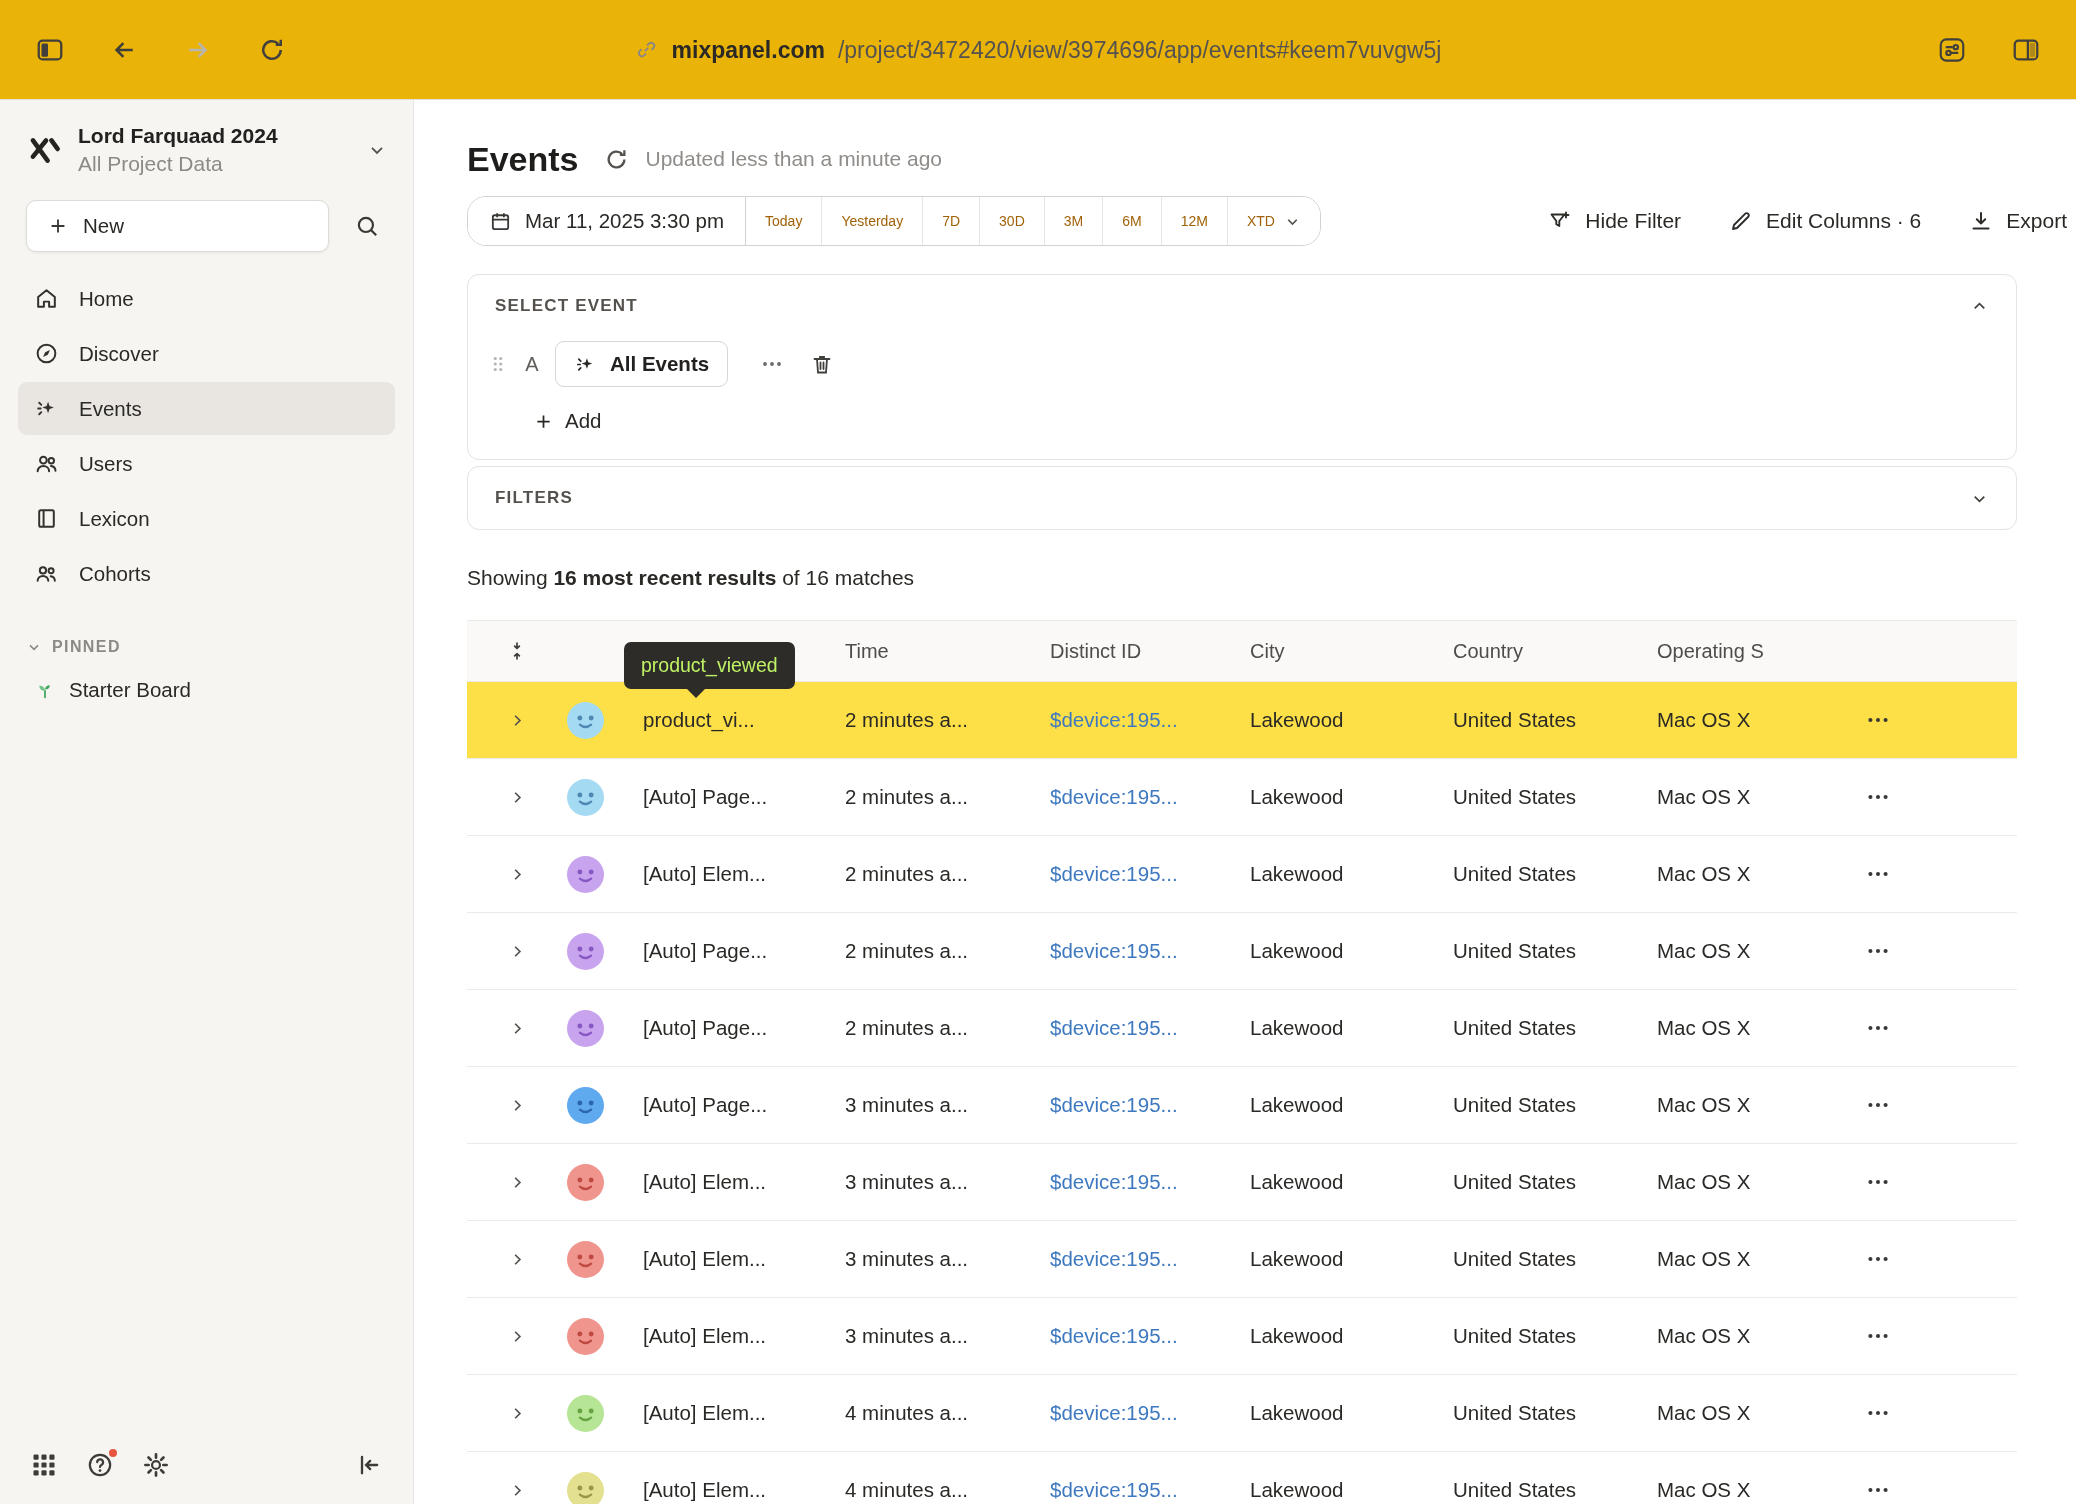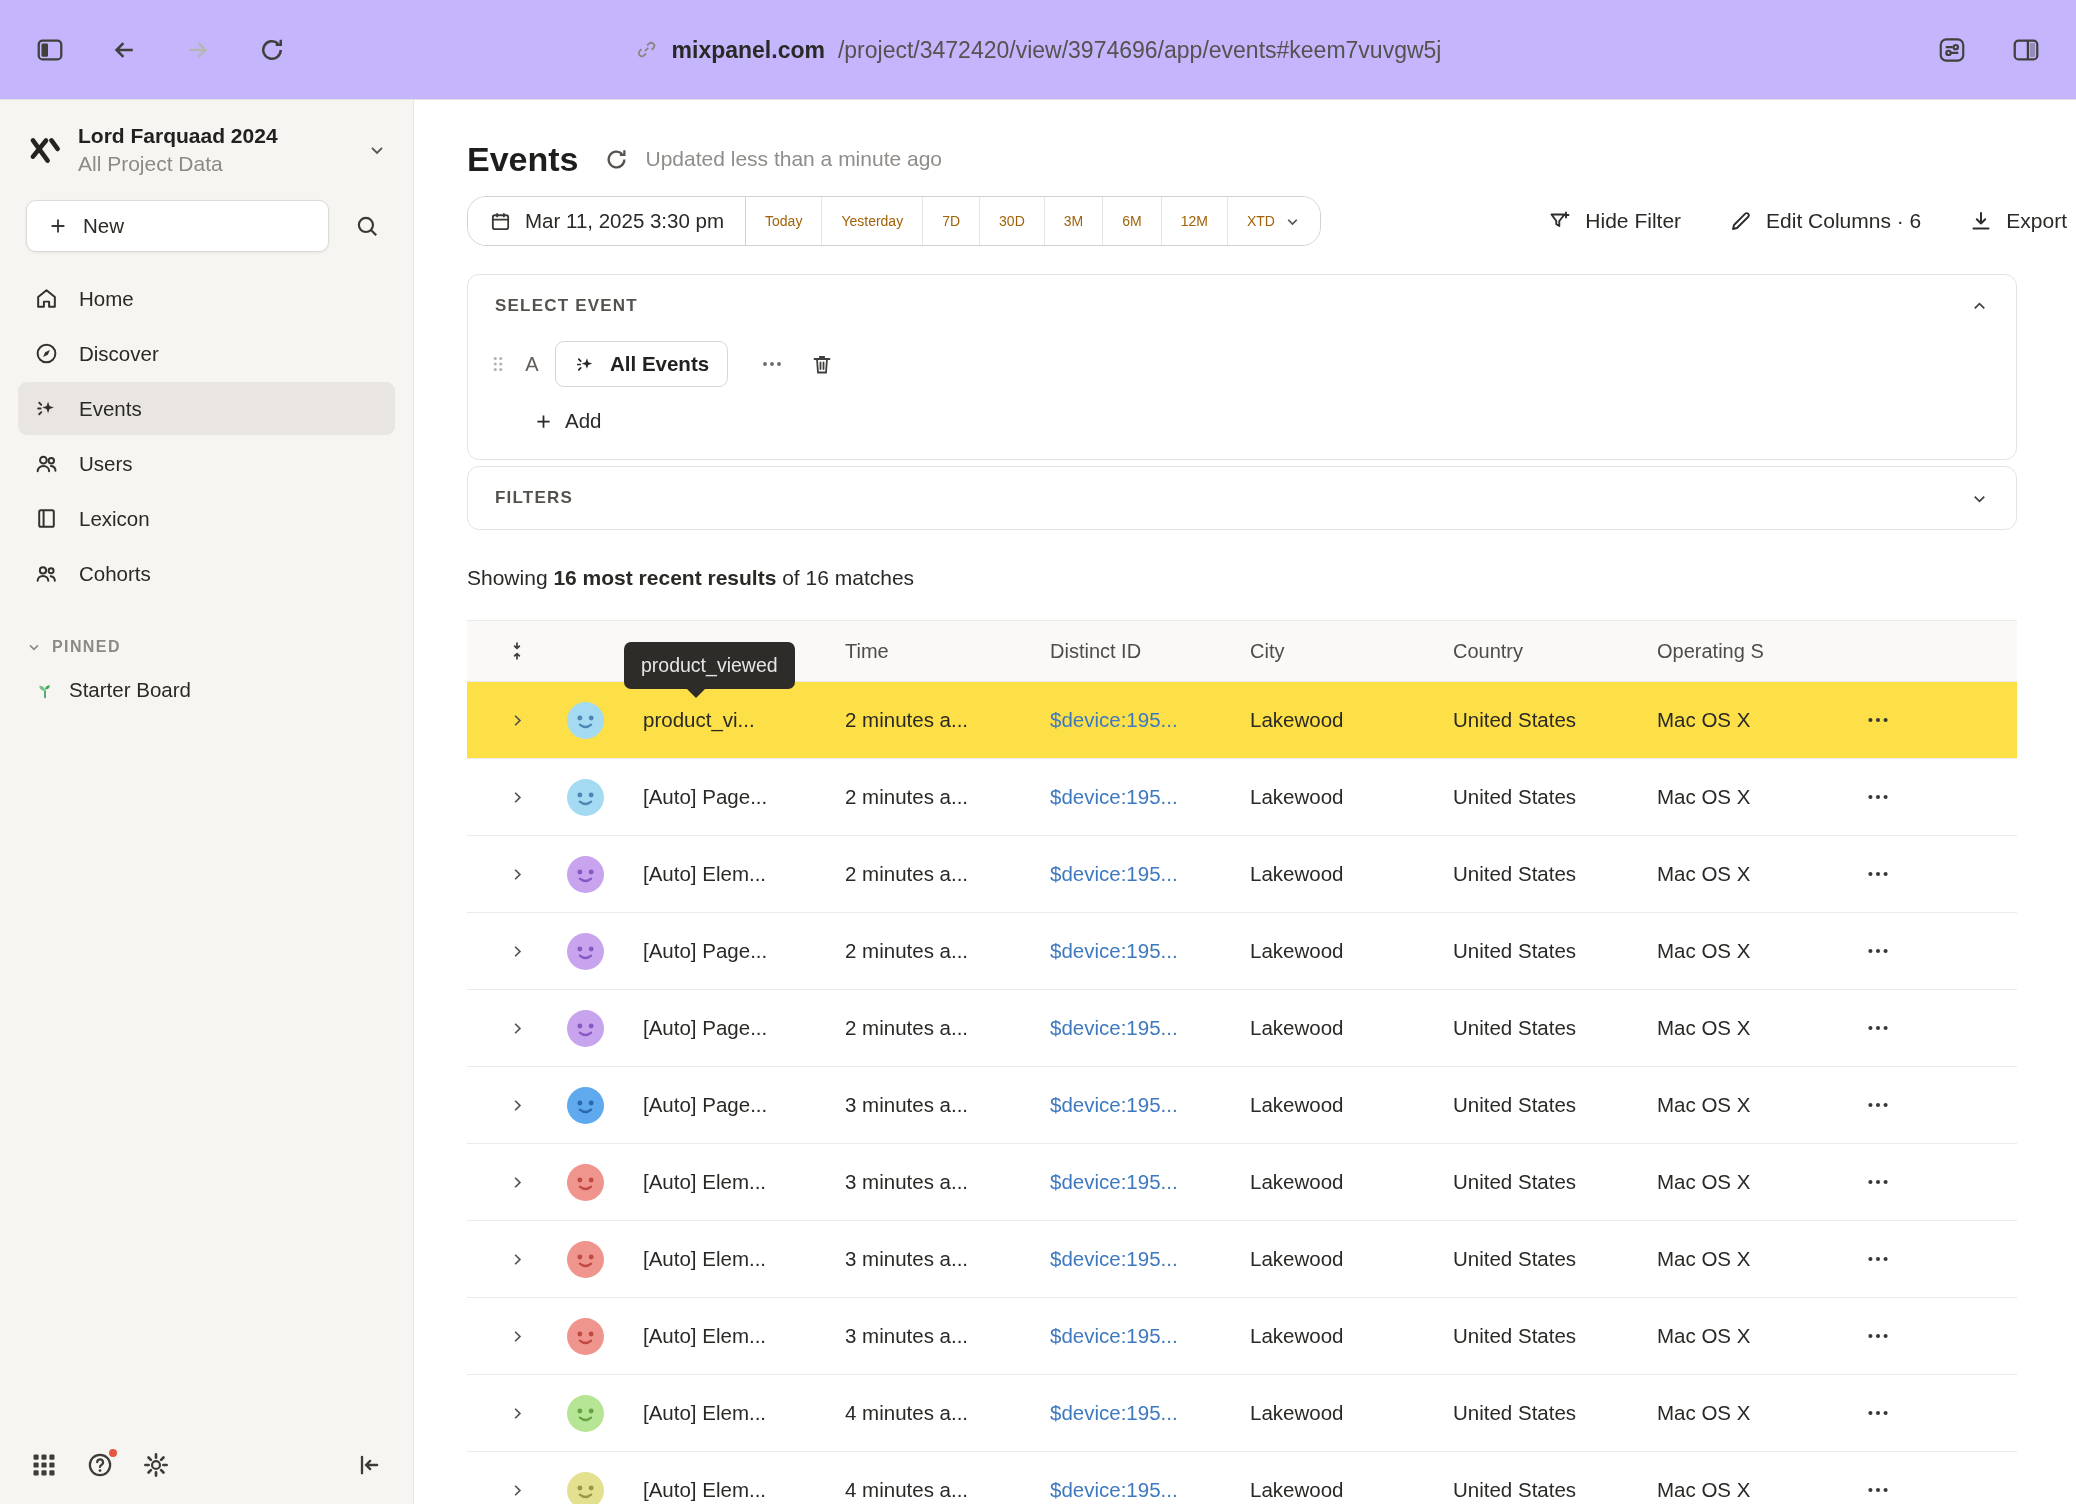--- a/index.html
+++ b/index.html
@@ -2,21 +2,21 @@
 <html><head>
 <meta charset="utf-8">
 <style>
   * { margin:0; padding:0; box-sizing:border-box; }
   html,body { width:2076px; height:1504px; overflow:hidden; background:#fff;
     font-family:"Liberation Sans","DejaVu Sans",sans-serif; color:#2b2926; }
   svg { display:block; }
   button { font-family:inherit; cursor:pointer; }
 
   
-  .chrome { position:relative; height:100px; background:#c4b5fd; border-bottom:1px solid #e3e1de;
+  .chrome { position:relative; height:100px; background:#eab308; border-bottom:1px solid #e3e1de;
     display:flex; align-items:center; padding:4px 26px; z-index:5; }
   .chrome-left, .chrome-right { display:flex; align-items:center; gap:26px; }
   .chrome-right { margin-left:auto; }
   .cbtn { background:none; border:none; width:48px; height:48px; display:flex;
     align-items:center; justify-content:center; color:#413f3c; }
   .cbtn svg { width:30px; height:30px; }
   .cbtn.disabled { color:#b8b6b2; }
   .urlbar { position:absolute; left:50%; top:50%; transform:translate(-50%,-50%);
     display:flex; align-items:center; gap:13px; font-size:23px; }
   .urlbar svg { width:24px; height:24px; color:#8a8784; }
@@ -123,21 +123,21 @@
   .avatar { width:37px; height:37px; border-radius:50%; background:var(--bg,#ccc); display:block; }
   .face { width:37px; height:37px; }
   .face circle { fill:var(--fg,#555); }
   .face path { stroke:var(--fg,#555); stroke-width:2.2; fill:none; stroke-linecap:round; }
   .event-name { padding-left:30px; white-space:nowrap; overflow:hidden; }
   .cell { white-space:nowrap; overflow:hidden; }
   .link { color:#3e79c0; cursor:pointer; }
   .dots { justify-self:start; padding-left:16px; background:none; border:none; color:#3a3835; }
   .dots svg { width:26px; height:26px; }
 
-  .tooltip { position:absolute; left:157px; top:22px; background:#2e2c29; color:#e5e5e5;
+  .tooltip { position:absolute; left:157px; top:22px; background:#2e2c29; color:#bef264;
     font-size:19.5px; font-weight:500; padding:12px 17px; border-radius:7px; z-index:3; }
   .tooltip::after { content:""; position:absolute; left:63px; top:100%;
     border:9px solid transparent; border-top-color:#2e2c29; }
 </style>
 </head>
 <body>
 
 <div class="chrome">
   <div class="chrome-left">
     <button class="cbtn">

